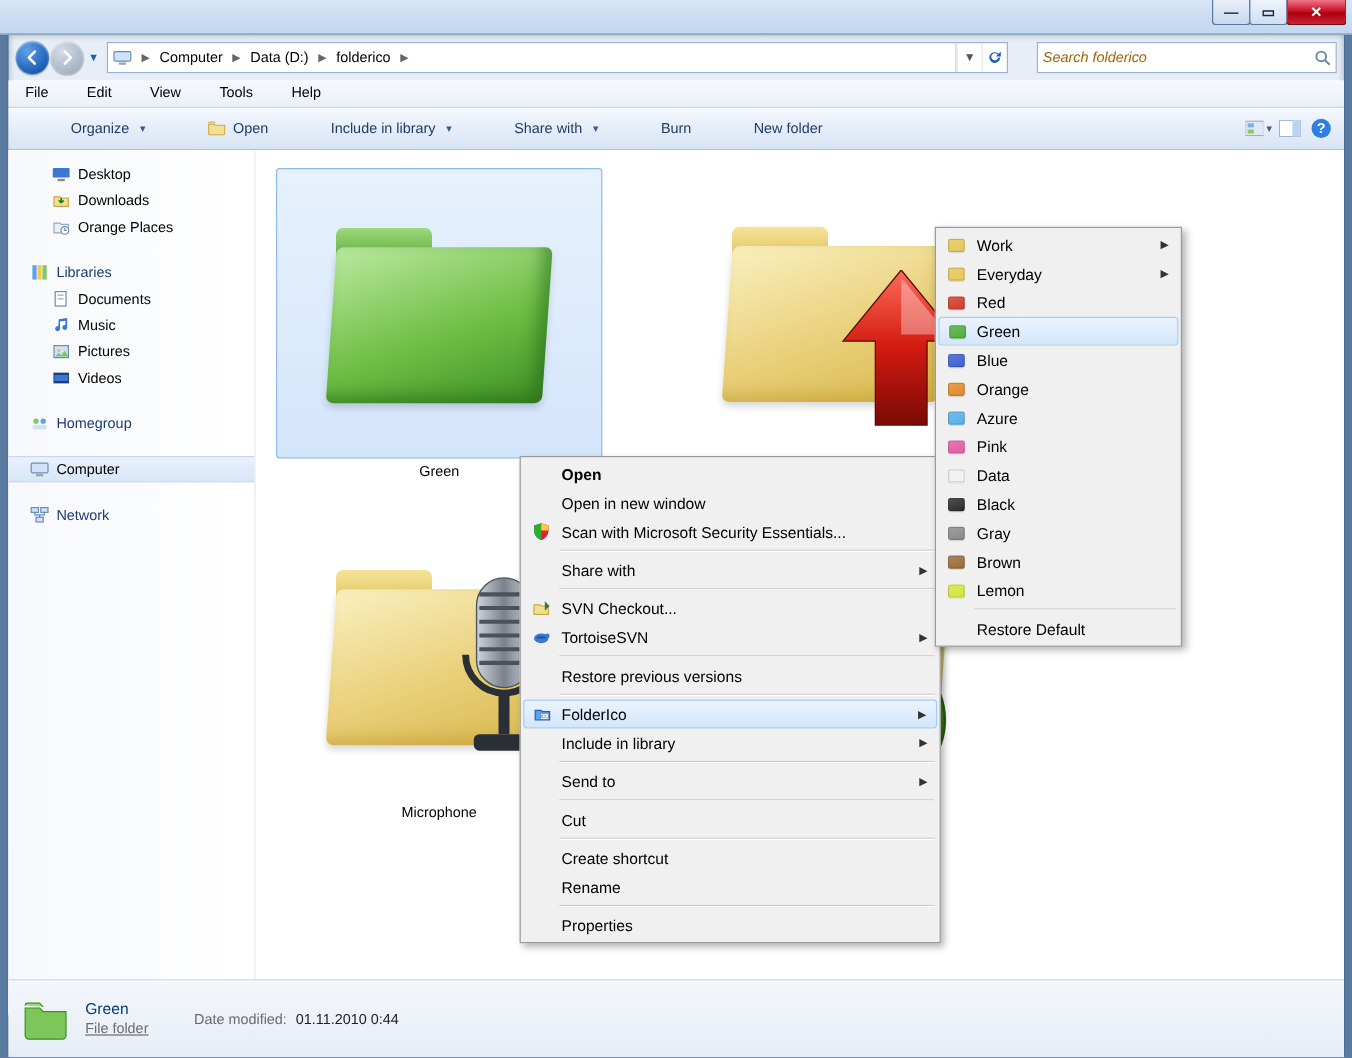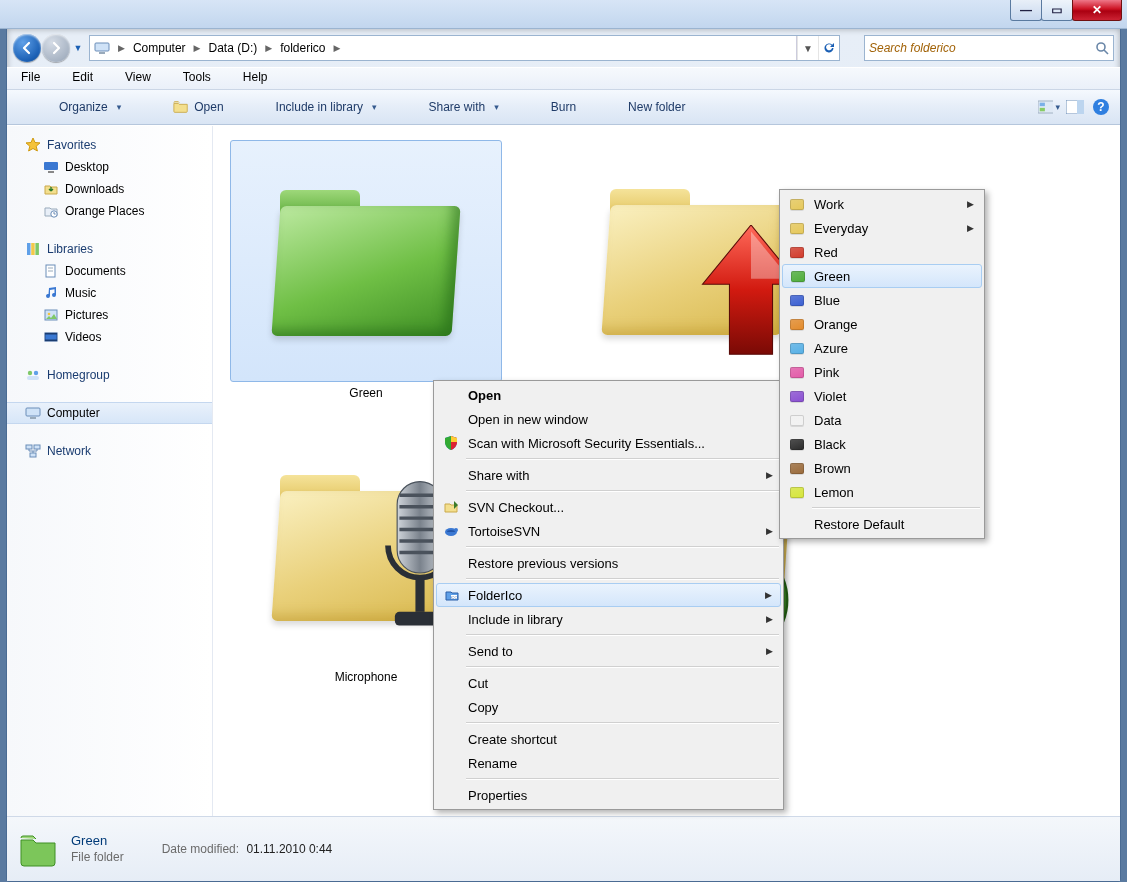--- a/index.html
+++ b/index.html
@@ -50,21 +50,21 @@
   .c-yellow .fbody{background:linear-gradient(160deg,#faf0c0,#e9d07a 55%,#d8b84e);box-shadow:inset -8px -6px 12px rgba(180,140,30,.4),0 4px 6px rgba(0,0,0,.15);}
   .c-green .ftab{background:linear-gradient(#9ed87a,#5fae3c);}
   .c-green .fbody{background:linear-gradient(160deg,#bce9a0,#6fbf45 55%,#3f8f25);box-shadow:inset -8px -6px 12px rgba(30,100,20,.5),0 4px 6px rgba(0,0,0,.15);}
   .overlay-arrow{position:absolute;left:55%;top:35%;width:110px;height:140px;transform:translate(-10px,-10px);}
   .overlay-circle{position:absolute;left:45%;top:55%;width:130px;height:130px;transform:translate(-20px,-20px);}
   .overlay-mic{position:absolute;right:-4px;bottom:-6px;width:100px;height:160px;}
   .details{position:absolute;left:0;right:0;bottom:0;height:56px;background:linear-gradient(#f4f7fb,#e6edf6);border-top:1px solid #cfd9e8;display:flex;align-items:center;padding:4px 10px;gap:12px;}
   .details .dthumb{width:42px;height:42px;}
   .details .dtext{display:flex;flex-direction:column;line-height:1.3;}
   .details .dname{font-size:13px;color:#003a78;}
-  .details .dtype{color:#6b6b6b;}
+  .details .dtype{color:#6b6b6b;text-decoration:underline;}
   .details .dmeta{color:#6b6b6b;margin-left:26px;}
   
   .ctx{position:absolute;background:#f0f0f0;border:1px solid #9a9a9a;box-shadow:3px 3px 6px rgba(0,0,0,.3);font-size:13px;color:#000;padding:2px;z-index:50;}
   .ctx .row{display:flex;align-items:center;height:24px;padding:0 28px 0 32px;position:relative;white-space:nowrap;}
   .ctx .row.hover{background:linear-gradient(#eaf3fd,#d4e6fb);border:1px solid #a8cdf2;border-radius:3px;height:22px;padding:0 27px 0 31px;}
   .ctx .row.bold{font-weight:bold;}
   .ctx .sep{height:1px;margin:3px 2px 3px 30px;background:#d0d0d0;border-bottom:1px solid #fff;}
   .ctx .ricon-col{position:absolute;left:6px;width:18px;height:18px;display:flex;align-items:center;justify-content:center;}
   .ctx .sub::after{content:"▶";font-size:9px;color:#333;position:absolute;right:8px;}
   
@@ -178,28 +178,20 @@
             <circle cx="9" cy="9" r="8" fill="#2f7fe0"></circle>
             <text x="9" y="13" text-anchor="middle" font-size="12" font-weight="bold" fill="#fff">?</text>
           </svg>
       </div>
     </div>
 
     <div class="body">
 
       <div class="sidebar">
         <div class="sgroup">
-          <div class="shead">
-            <span class="sicon">
-                <svg width="16" height="16" viewBox="0 0 16 16">
-                  <path d="M8 1l2 4.5 5 .4-3.8 3.3 1.2 4.8L8 11.5 3.6 14l1.2-4.8L1 5.9l5-.4z" fill="#f5c33b" stroke="#cf9a10"></path>
-                </svg>
-              </span>
-            <span>Favorites</span>
-          </div>
           <div class="sitem">
               <span class="sicon">
                 <svg width="16" height="16" viewBox="0 0 16 16">
                   <rect x="1" y="3" width="14" height="8" rx="1" fill="#3a78d2"></rect>
                   <rect x="5" y="12" width="6" height="2" fill="#888"></rect>
                 </svg>
               </span>
               <span>Desktop</span>
             </div>
           <div class="sitem">
@@ -463,23 +455,20 @@
               <span>Include in library</span>
             </div>
             <div class="sep"></div>
             <div class="row sub">
               <span>Send to</span>
             </div>
             <div class="sep"></div>
             <div class="row">
               <span>Cut</span>
             </div>
-            <div class="row">
-              <span>Copy</span>
-            </div>
             <div class="sep"></div>
             <div class="row">
               <span>Create shortcut</span>
             </div>
             <div class="row">
               <span>Rename</span>
             </div>
             <div class="sep"></div>
             <div class="row">
               <span>Properties</span>
@@ -530,35 +519,35 @@
               <span>Azure</span>
             </div>
             <div class="row">
               <span class="ricon-col">
                 <span class="sw" style="background:linear-gradient(160deg,#e35aa8cc,#e35aa8);"></span>
               </span>
               <span>Pink</span>
             </div>
             <div class="row">
               <span class="ricon-col">
-                <span class="sw" style="background:linear-gradient(160deg,#8a4fd2cc,#8a4fd2);"></span>
-              </span>
-              <span>Violet</span>
-            </div>
-            <div class="row">
-              <span class="ricon-col">
                 <span class="sw" style="background:linear-gradient(160deg,#f2f2f2cc,#f2f2f2);"></span>
               </span>
               <span>Data</span>
             </div>
             <div class="row">
               <span class="ricon-col">
                 <span class="sw" style="background:linear-gradient(160deg,#2a2a2acc,#2a2a2a);"></span>
               </span>
               <span>Black</span>
+            </div>
+            <div class="row">
+              <span class="ricon-col">
+                <span class="sw" style="background:linear-gradient(160deg,#8a8a8acc,#8a8a8a);"></span>
+              </span>
+              <span>Gray</span>
             </div>
             <div class="row">
               <span class="ricon-col">
                 <span class="sw" style="background:linear-gradient(160deg,#9a6a3acc,#9a6a3a);"></span>
               </span>
               <span>Brown</span>
             </div>
             <div class="row">
               <span class="ricon-col">
                 <span class="sw" style="background:linear-gradient(160deg,#d6e63acc,#d6e63a);"></span>

